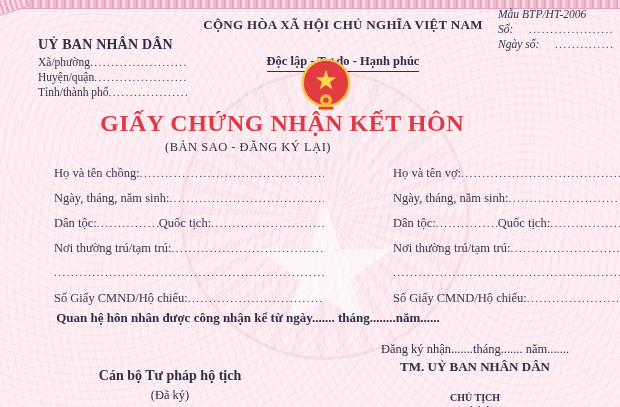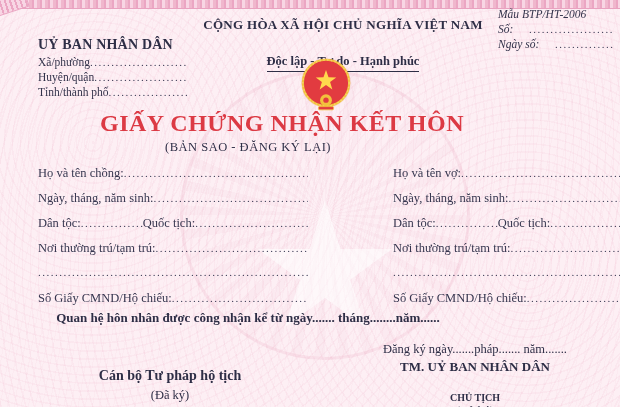--- a/index.html
+++ b/index.html
@@ -52,21 +52,21 @@
   .hdr-right .code{ font-size:11.5px; }
   
   .emblem{ position:absolute; top:56px; left:299px; width:54px; height:56px; }
   
   .title{ position:absolute; top:110px; left:0; width:564px; text-align:center;
     font-weight:bold; font-size:24px; letter-spacing:.5px; color:#dc3a44; }
   .subtitle{ position:absolute; top:140px; left:0; width:496px; text-align:center;
     font-size:12.5px; color:#2e2e46; letter-spacing:.5px; }
   
   .col{ position:absolute; top:166px; width:270px; }
-  .col.left{ left:38px; }
+  .col.left{ left:54px; }
   .col.right{ left:345px; width:268px;margin-left:48px; }
   .frow{ display:flex; align-items:baseline; font-size:12.5px; height:16px; margin-bottom:9px; color:#36364f; }
   .frow .lbl{ white-space:nowrap; }
   .dots{ flex:1; overflow:hidden; white-space:nowrap; font-size:11px; letter-spacing:1.5px; color:#3b3b55; }
   .dots.fixed{ flex:0 0 62px; }
   
   .statement{ position:absolute; top:310px; left:0; width:496px; text-align:center;
     font-weight:bold; font-size:13px; color:#2e2e46; }
   
   .foot-right{ position:absolute; top:342px; left:332px; width:286px; text-align:center; color:#2e2e46; }
@@ -188,21 +188,21 @@
     </div>
     <div class="frow">
       <span class="lbl">Số Giấy CMND/Hộ chiếu:</span>
       <span class="dots">......................................................................................................</span>
     </div>
   </div>
 
   <div class="statement">Quan hệ hôn nhân được công nhận kể từ ngày....... tháng........năm......</div>
 
   <div class="foot-right">
-    <div class="reg">Đăng ký ngày.......pháp....... năm.......</div>
+    <div class="reg">Đăng ký nhận.......tháng....... năm.......</div>
     <div class="org2">TM. UỶ BAN NHÂN DÂN</div>
     <div class="role">CHỦ TỊCH</div>
     <div class="signed">(Đã ký)</div>
   </div>
 
   <div class="foot-left">
     <div class="role">Cán bộ Tư pháp hộ tịch</div>
     <div class="signed">(Đã ký)</div>
   </div>
 

